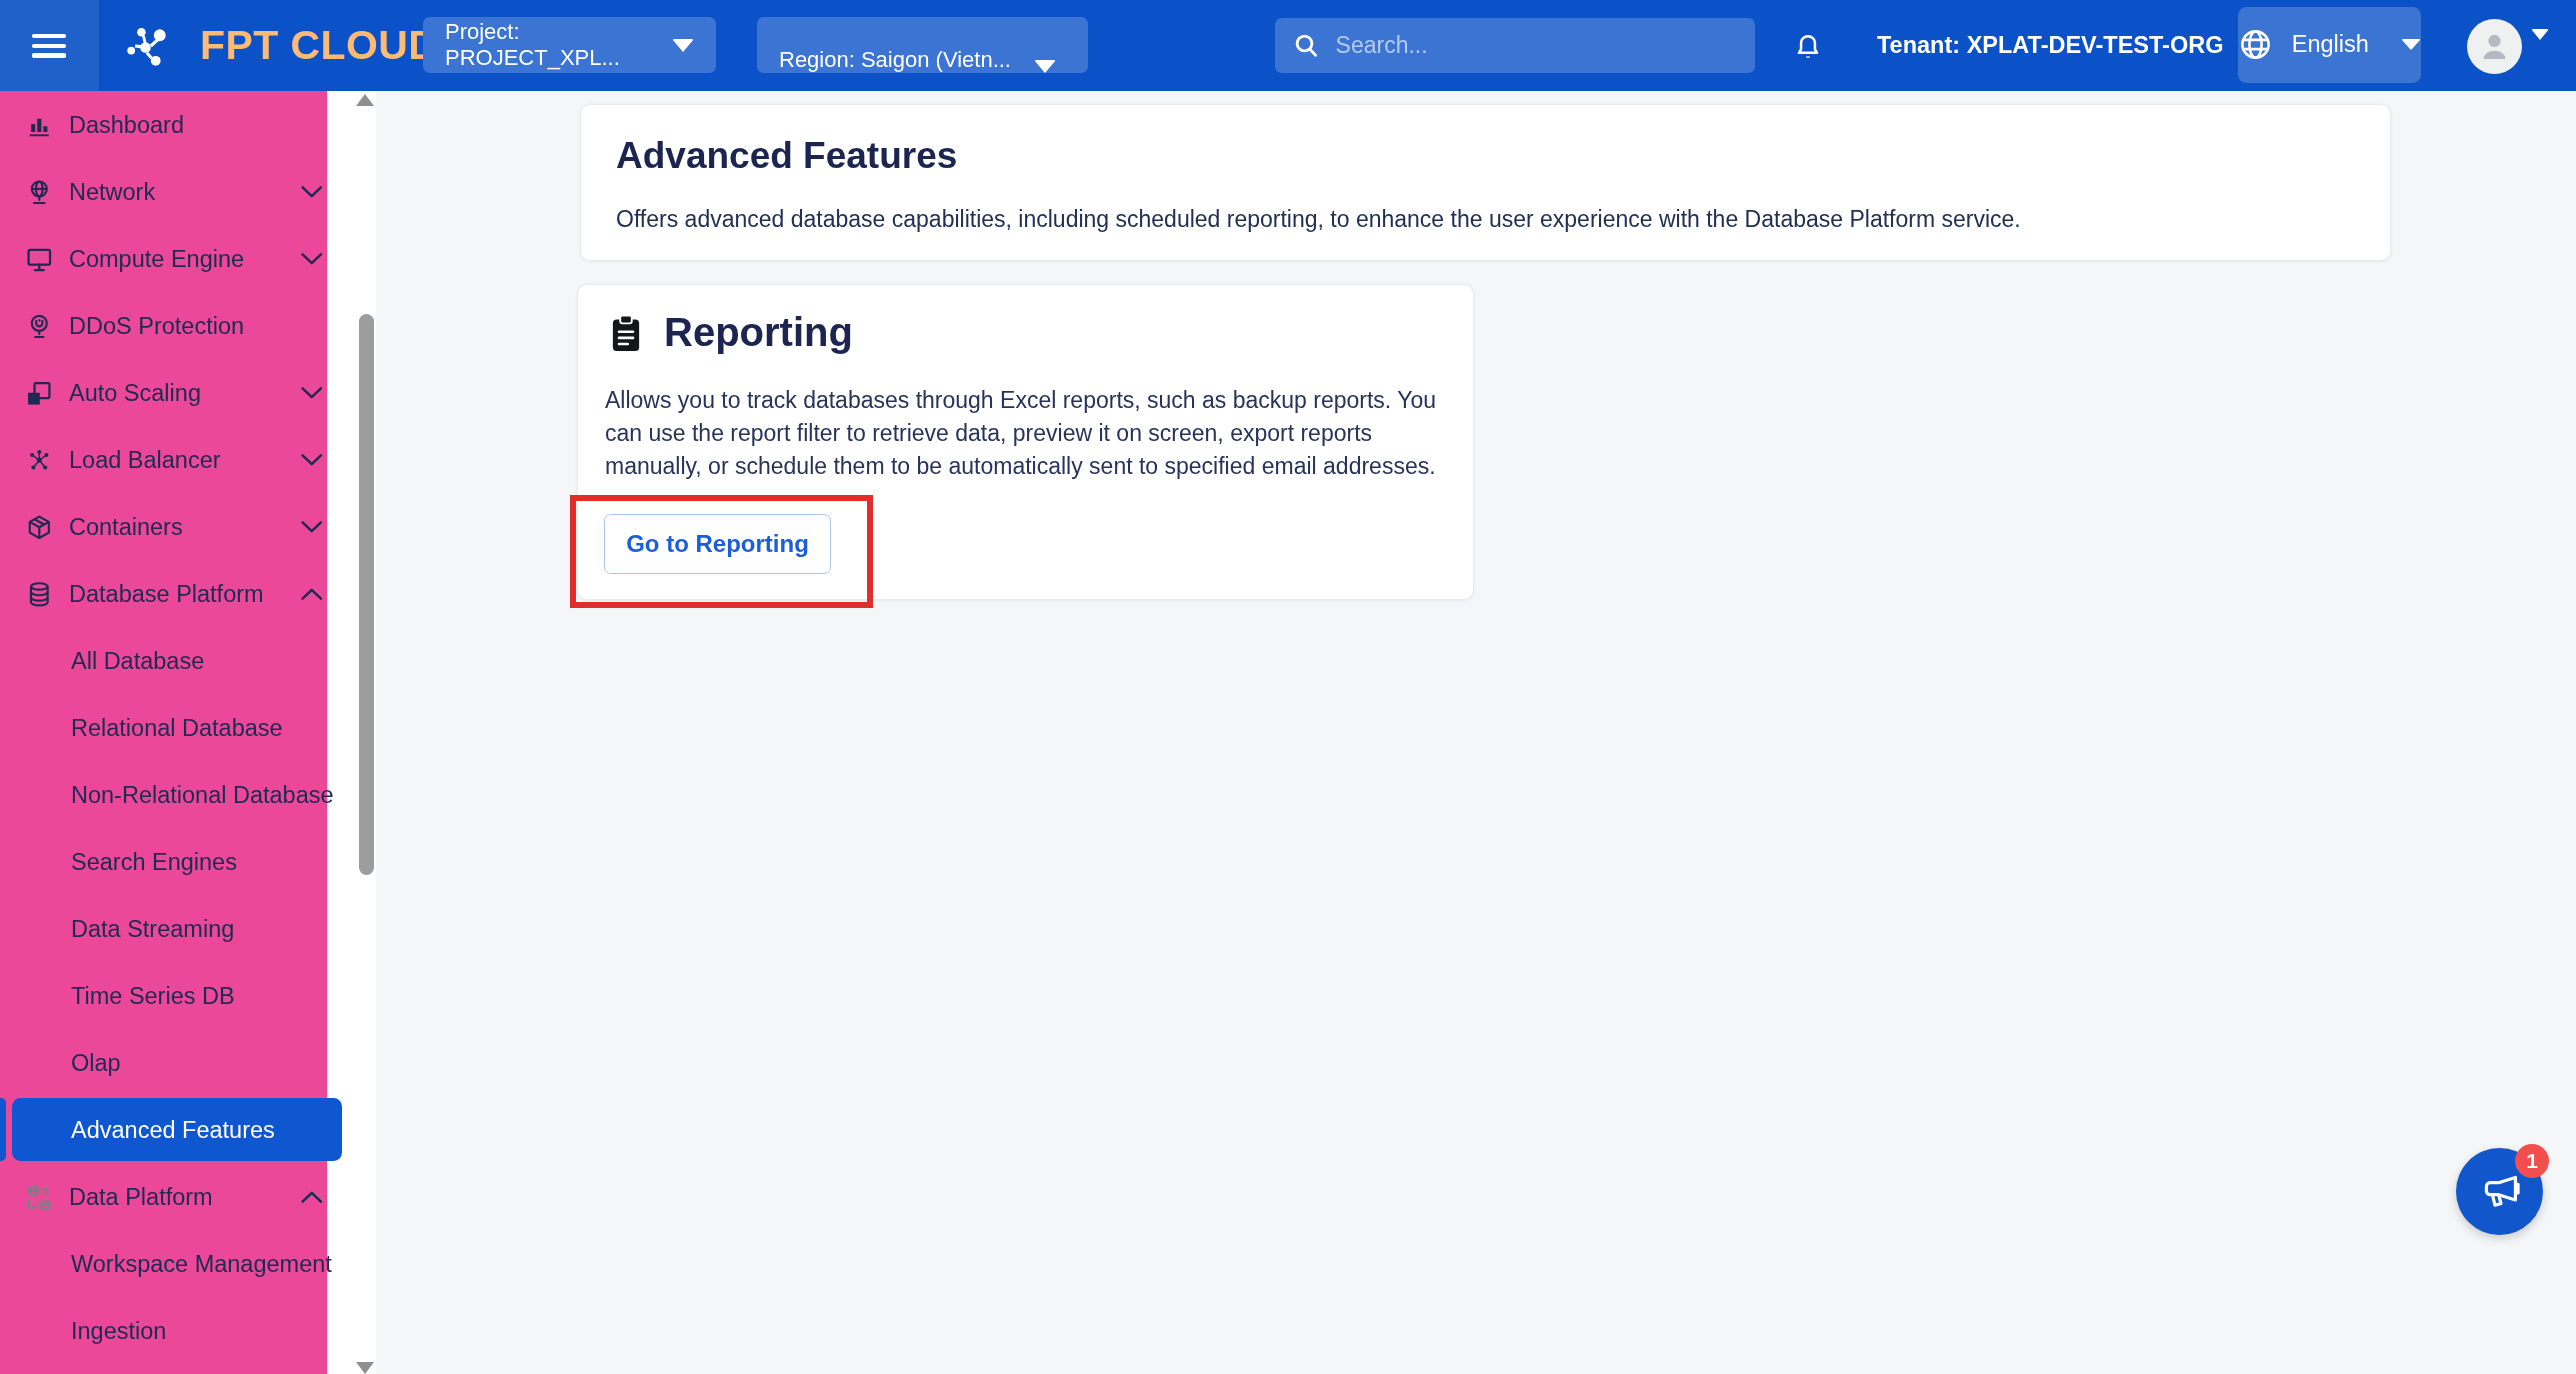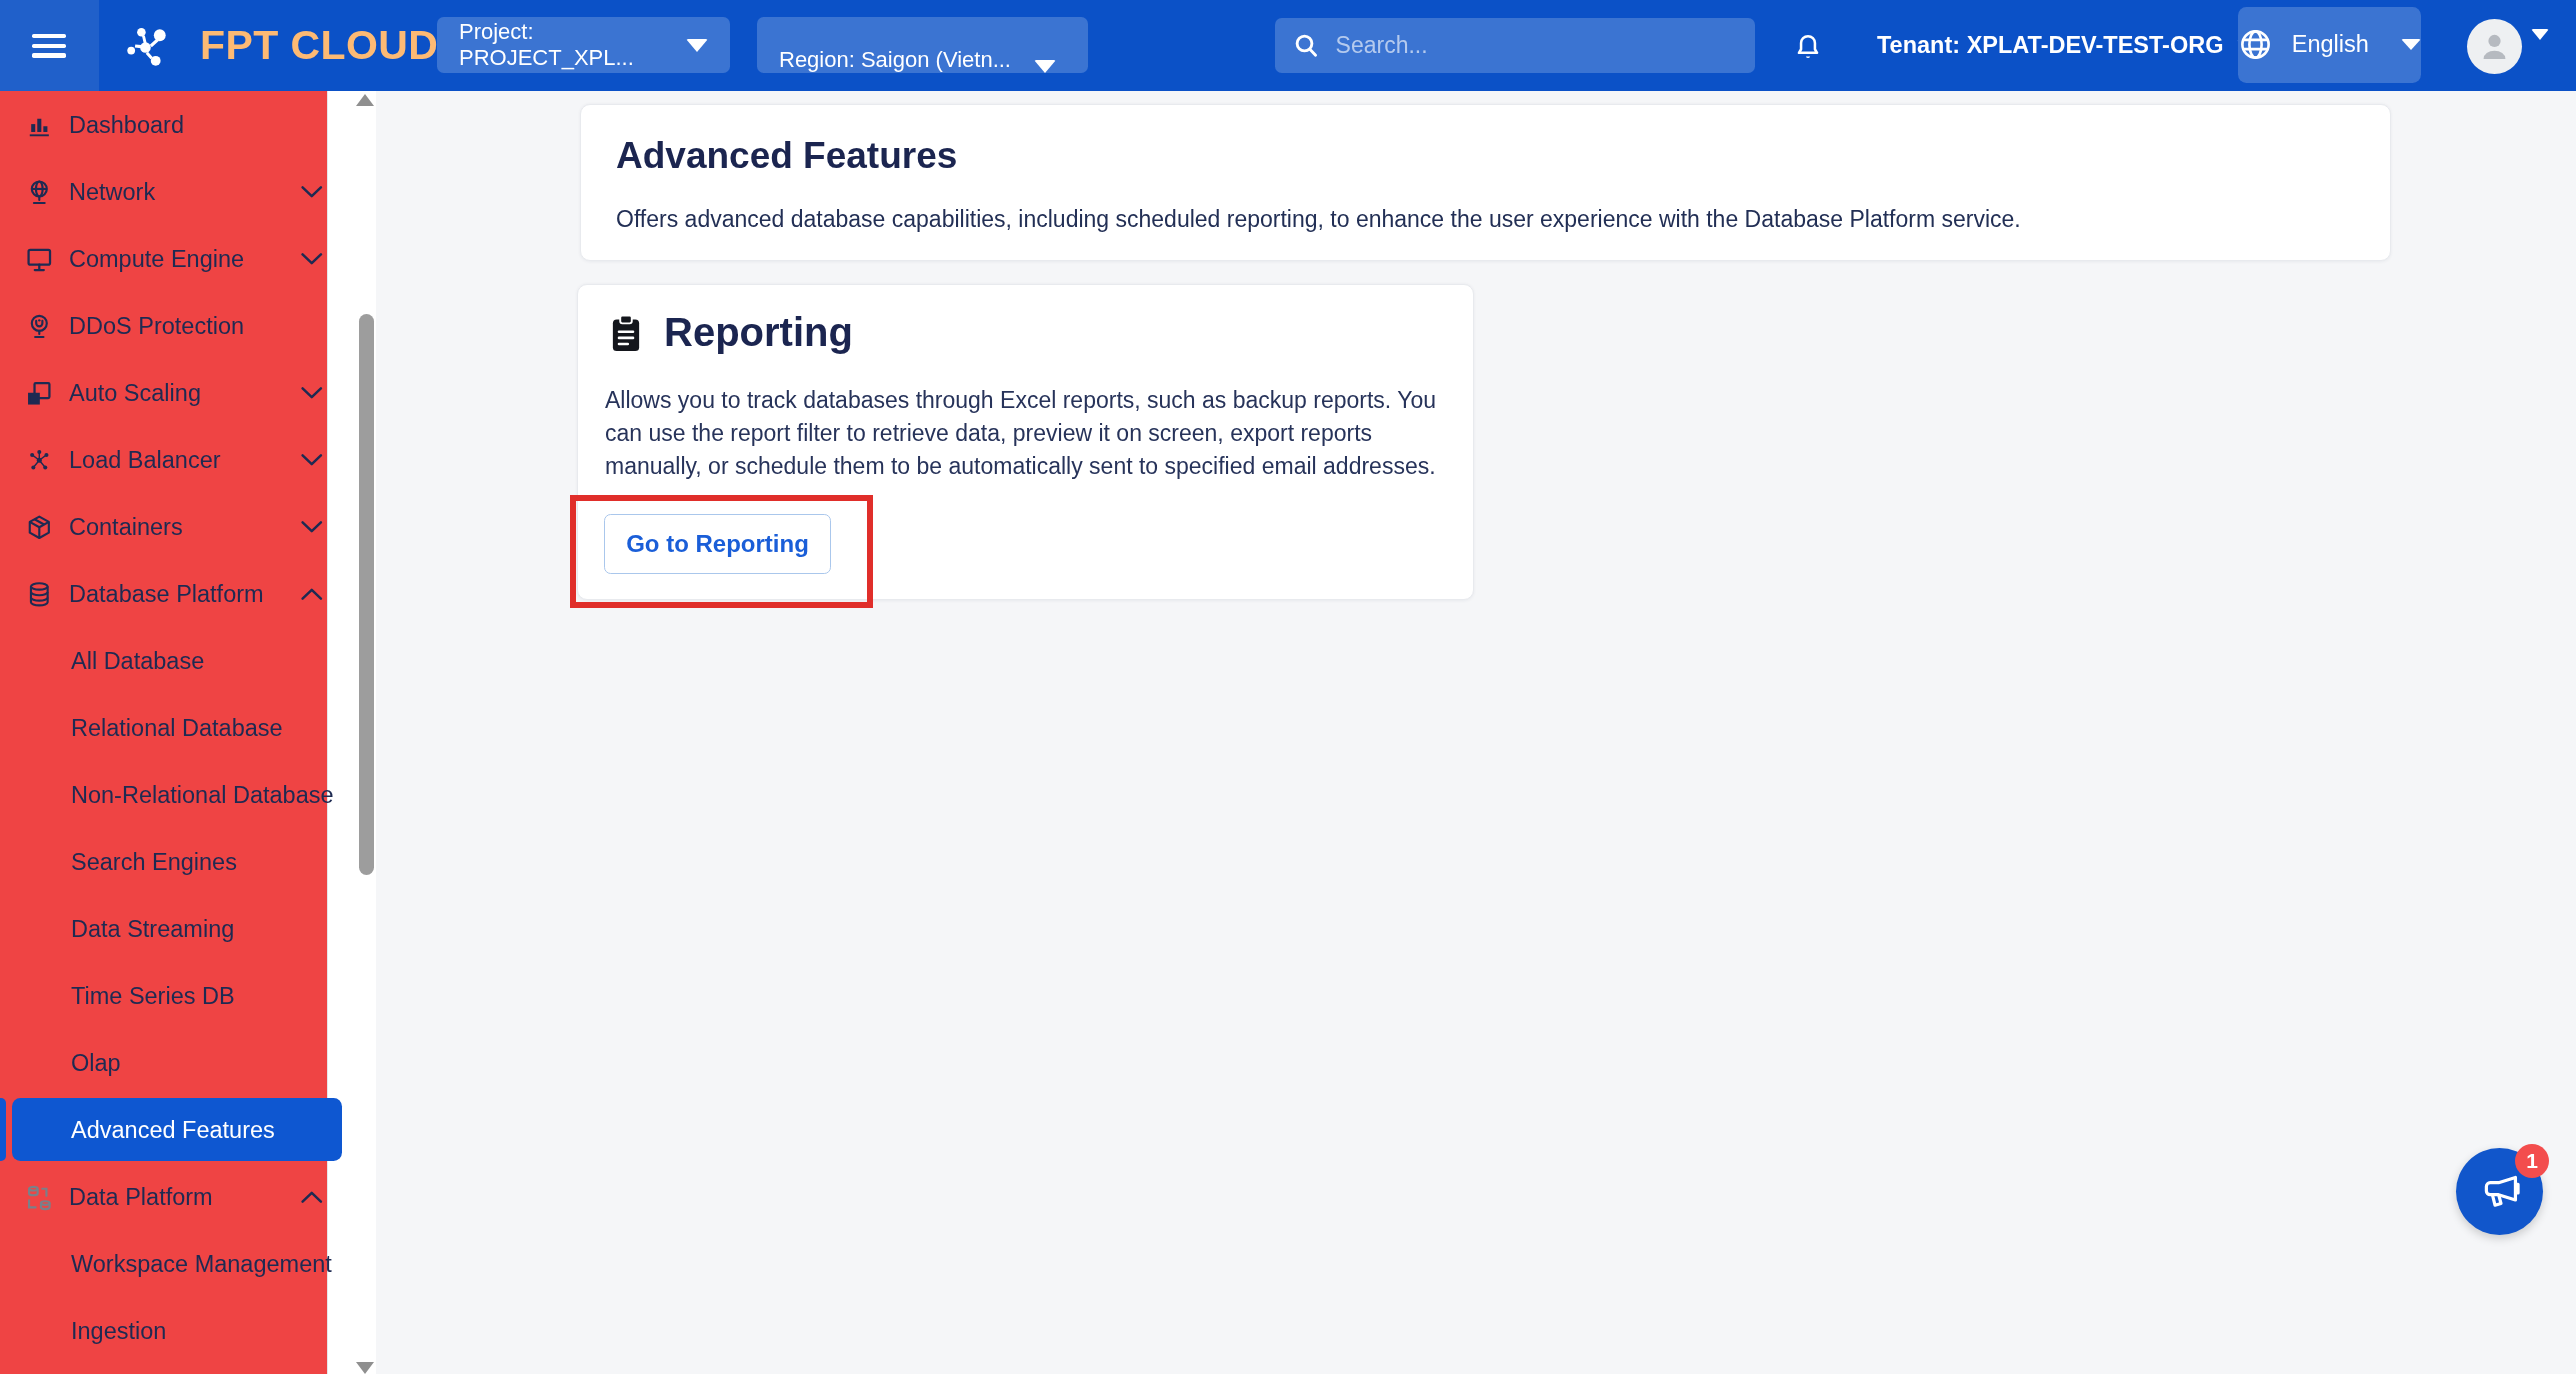--- a/index.html
+++ b/index.html
@@ -16,21 +16,21 @@
   .burger span { display:block; width:34px; height:4.2px; background:#fff; border-radius:1.7px; margin-bottom:5.5px; }
   .brand { position:absolute; left:119px; top:0; height:91px; display:flex; align-items:center; }
   .brand svg { width:55px; height:49px; }
   .brand-text { color:#fdba74; font-size:41px; font-weight:800; letter-spacing:0.4px; margin-left:26px; }
   .chip { position:absolute; top:17px; height:56px; background:var(--chip-blue,#3b74d2);
     border-radius:6.7px; display:flex; align-items:center; padding:0 22px; color:#fff;
     font-size:22px; cursor:pointer; }
   .chip .caret { margin-left:23.5px; }
   .caret { width:0; height:0; border-left:11px solid transparent; border-right:11px solid transparent;
     border-top:13.4px solid #fff; border-radius:2.5px; }
-  .chip-project { left:437px; width:293px; }
+  .chip-project { left:423px; width:293px; }
   .chip-region  { left:757px; width:331px;align-items:flex-end; }
   .searchbox { position:absolute; left:1275px; top:17.6px; width:480px; height:55px;
     background:var(--chip-blue,#3b74d2); border-radius:6.7px; display:flex; align-items:center; padding:0 17px;justify-content:space-between; }
   .searchbox svg { width:28.6px; height:28.6px; flex:0 0 auto; }
   .searchbox input { flex:1; margin-left:15px; background:transparent; border:none; outline:none;
     color:#fff; font-size:23px; font-family:"Liberation Sans",sans-serif; }
   .searchbox input::placeholder { color:rgba(255,255,255,0.62); }
   .bell { position:absolute; left:1792px; top:28.6px; width:32px; height:37px; cursor:pointer; }
   .tenant { position:absolute; left:1877px; top:0; height:91px; display:flex; align-items:center;
     color:#fff; font-size:23.5px; font-weight:700; cursor:pointer; }
@@ -41,21 +41,21 @@
   .lang svg { width:35px; height:35px; }
   .lang .lang-label { font-size:23.5px; margin-left:5px; }
   .lang .caret { margin-left:18.5px; border-left-width:10px; border-right-width:10px; border-top-width:11.8px; }
   .avatar { position:absolute; left:2467px; top:18.5px; width:55px; height:55px; border-radius:50%;
     background:#eef0f2; display:flex; align-items:center; justify-content:center; cursor:pointer; }
   .avatar svg { width:35px; height:35px; }
   .avatar-caret { position:absolute; left:2531px; top:40px; cursor:pointer; }
   .avatar-caret .caret { border-left-width:9.2px; border-right-width:9.2px; border-top-width:11px; }
 
   
-  .sidebar { position:absolute; left:0; top:91px; width:328px; height:1283px; background:#ef4444;
+  .sidebar { position:absolute; left:0; top:91px; width:328px; height:1283px; background:#ec4899;
     border-right:0.8px solid #e4e6ea; z-index:20; }
   .side-menu { position:absolute; left:0; top:0.8px; width:376px; }
   .side-item { position:relative; height:67px; display:flex; align-items:center;
     padding-left:69px; color:var(--navy,#1e2a52); font-size:23.5px; cursor:pointer; }
   .side-item.sub { padding-left:71px; }
   .side-icon { position:absolute; left:23px; top:50%; transform:translateY(-50%);
     width:32px; height:32px; display:flex; align-items:center; justify-content:center; z-index:1; }
   .side-icon svg { width:28.6px; height:28.6px; }
   .side-icon.gray { color:#7a8089; }
   .side-label { position:relative; z-index:1; }

